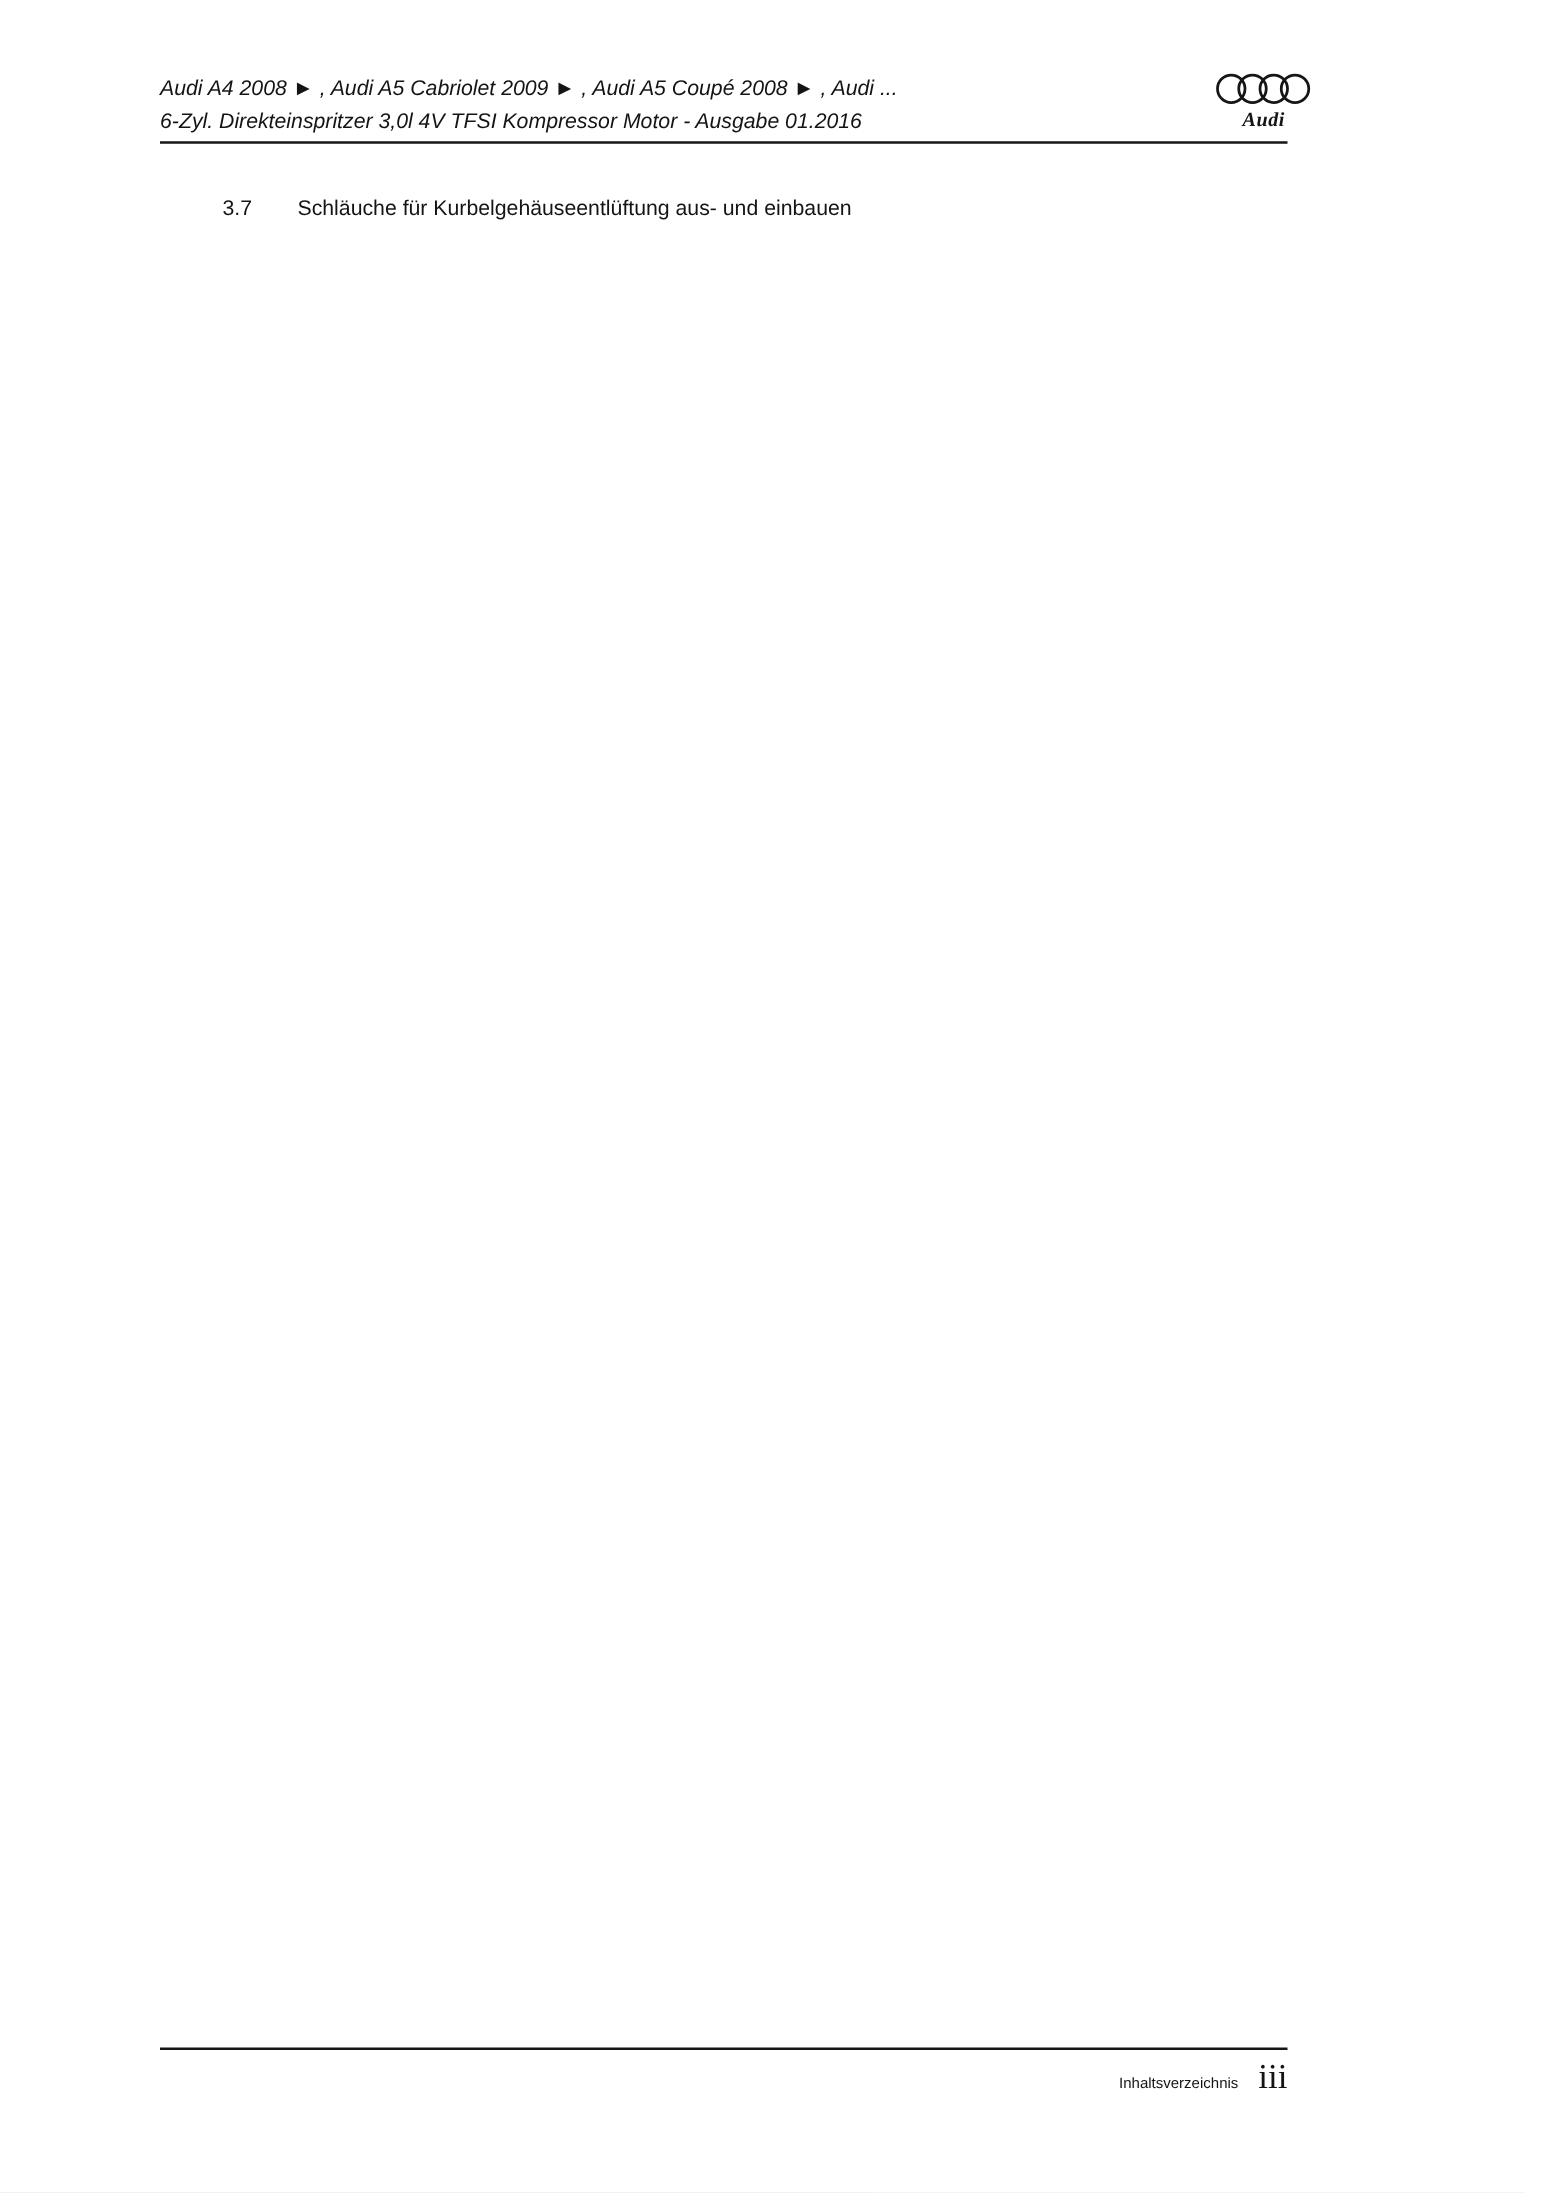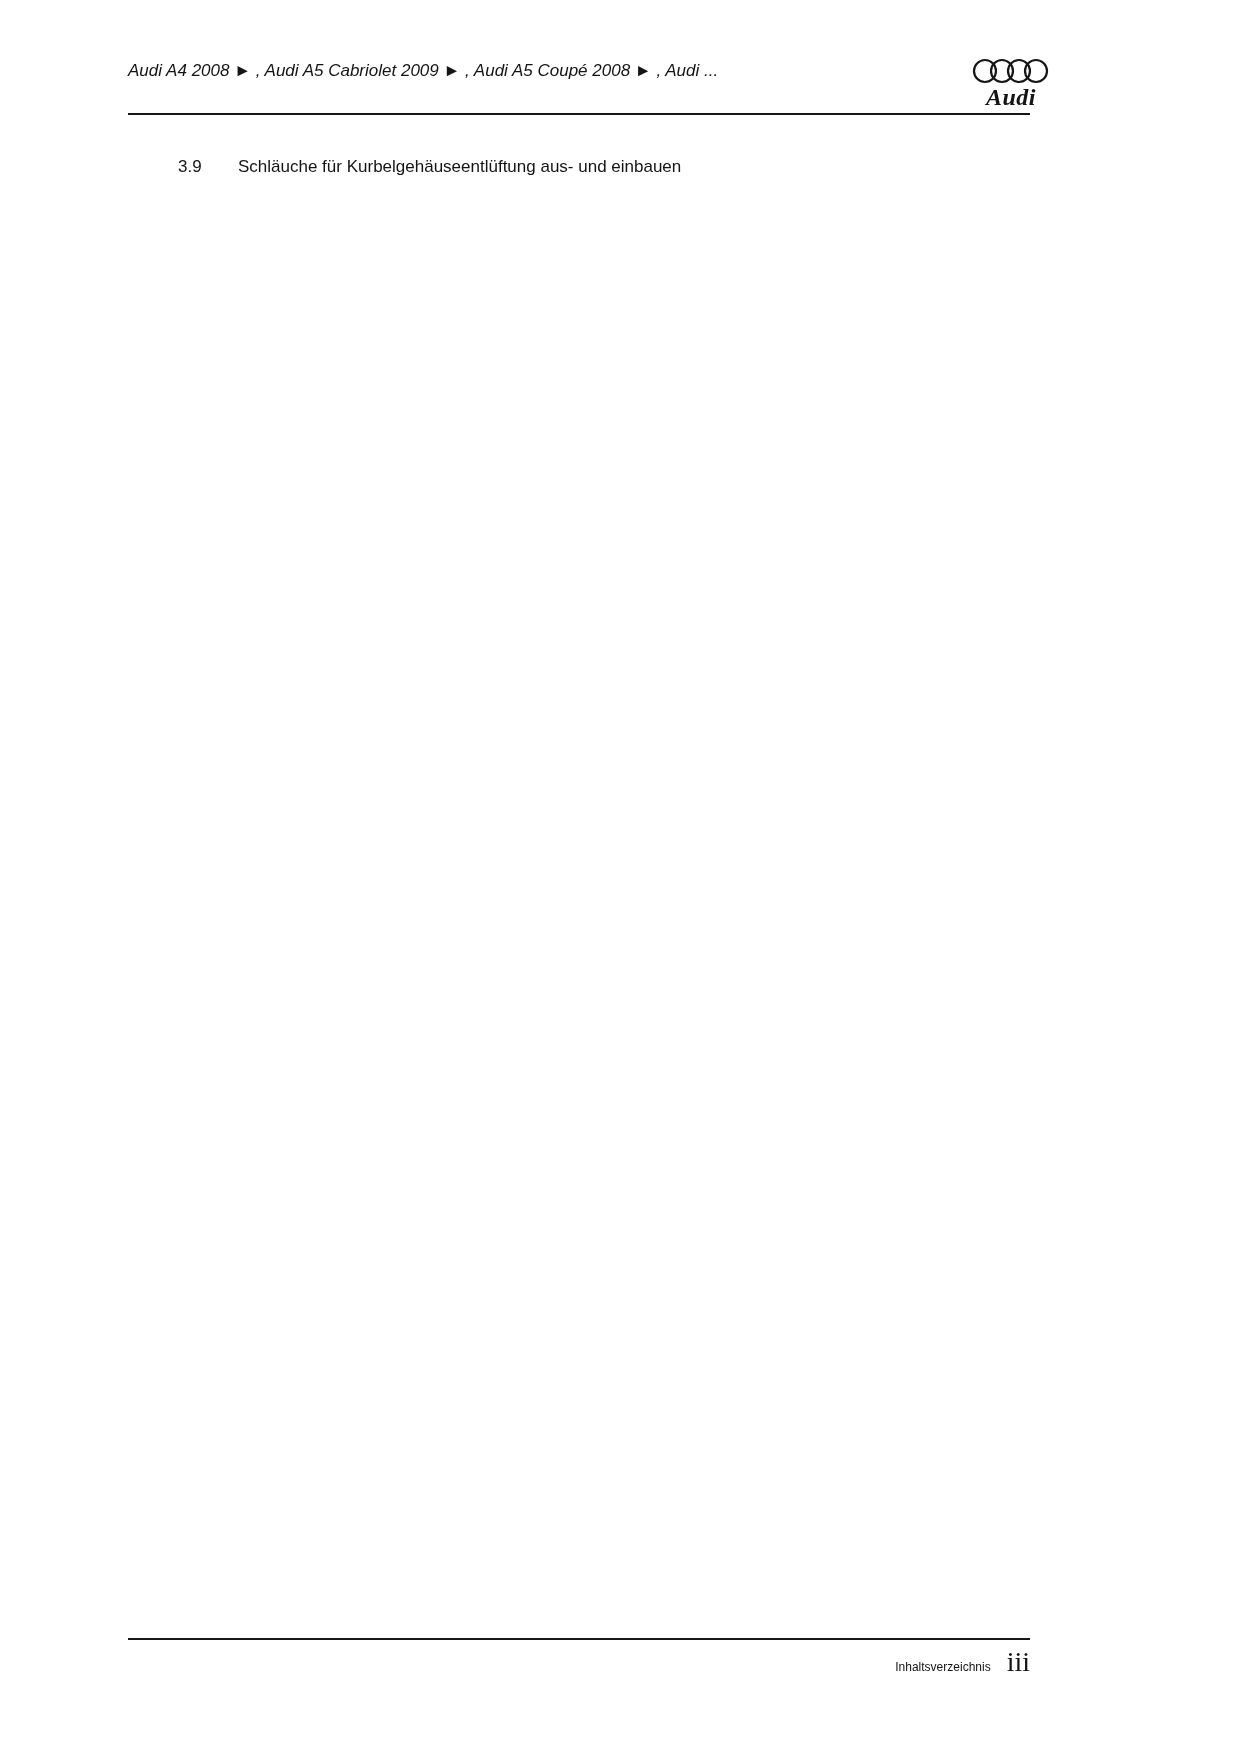--- a/index.html
+++ b/index.html
@@ -30,21 +30,21 @@
   .logo {
     position: absolute;
     top: 58px; left: 972px; width: 78px;
     text-align: center;
   }
   .logo svg { display: block; margin: 0 auto; }
   .audi-word {
     font-family: "Liberation Serif", serif;
     font-style: italic;
     font-weight: bold;
-    font-size: 24px;
+    font-size: 16px;
     line-height: 24px;
     margin-top: 1px;
     letter-spacing: 0.5px;
   }
 
   
   .toc {
     position: absolute;
     top: 155px; left: 128px; width: 902px;
   }
@@ -84,39 +84,40 @@
     vertical-align: baseline;
   }
 </style>
 </head>
 <body>
 
 <div class="page">
 
   <div class="header">
     <div class="header-line">Audi A4 2008 ► , Audi A5 Cabriolet 2009 ► , Audi A5 Coupé 2008 ► , Audi ...</div>
+    <div class="header-line">6-Zyl. Direkteinspritzer 3,0l 4V TFSI Kompressor Motor - Ausgabe 01.2016</div>
   </div>
 
   <div class="logo">
     <svg width="78" height="26" viewBox="0 0 78 26">
       <g fill="none" stroke="#161616" stroke-width="2.2">
         <circle cx="13" cy="13" r="11"></circle>
         <circle cx="30" cy="13" r="11"></circle>
         <circle cx="47" cy="13" r="11"></circle>
         <circle cx="64" cy="13" r="11"></circle>
       </g>
     </svg>
     <div class="audi-word">Audi</div>
   </div>
 
   <div class="header-rule"></div>
 
   <div class="toc">
       <div class="toc-row sub">
-      <span class="num">3.9</span>
+      <span class="num">3.7</span>
       <span class="title">Schläuche für Kurbelgehäuseentlüftung aus- und einbauen</span>
       <span class="leader">. . . . . . . . . . . . . . . . . . . . . . . . . . . . . . . . . . . . . . . . . . . . . . . . . . . . . . . . . . . . . . . . . . . . . . . . . . . . . . . . . . . . . . . . . . . . . . . . . . . . . . . . . . . . . . . . . . . . . . . . . . . . . . . . . . . . . . . . . . . . . . . . . . . . . . . . . . . . . . . . . . . . . . . . . . . . . . . . . . . . . . . . . . . . . . . . . . . . . . . . </span>
       <span class="page">225</span>
     </div>
     </div>
 
   <div class="footer-rule"></div>
   <div class="footer">
     <span class="label">Inhaltsverzeichnis</span><span class="page-num">iii</span>
   </div>

